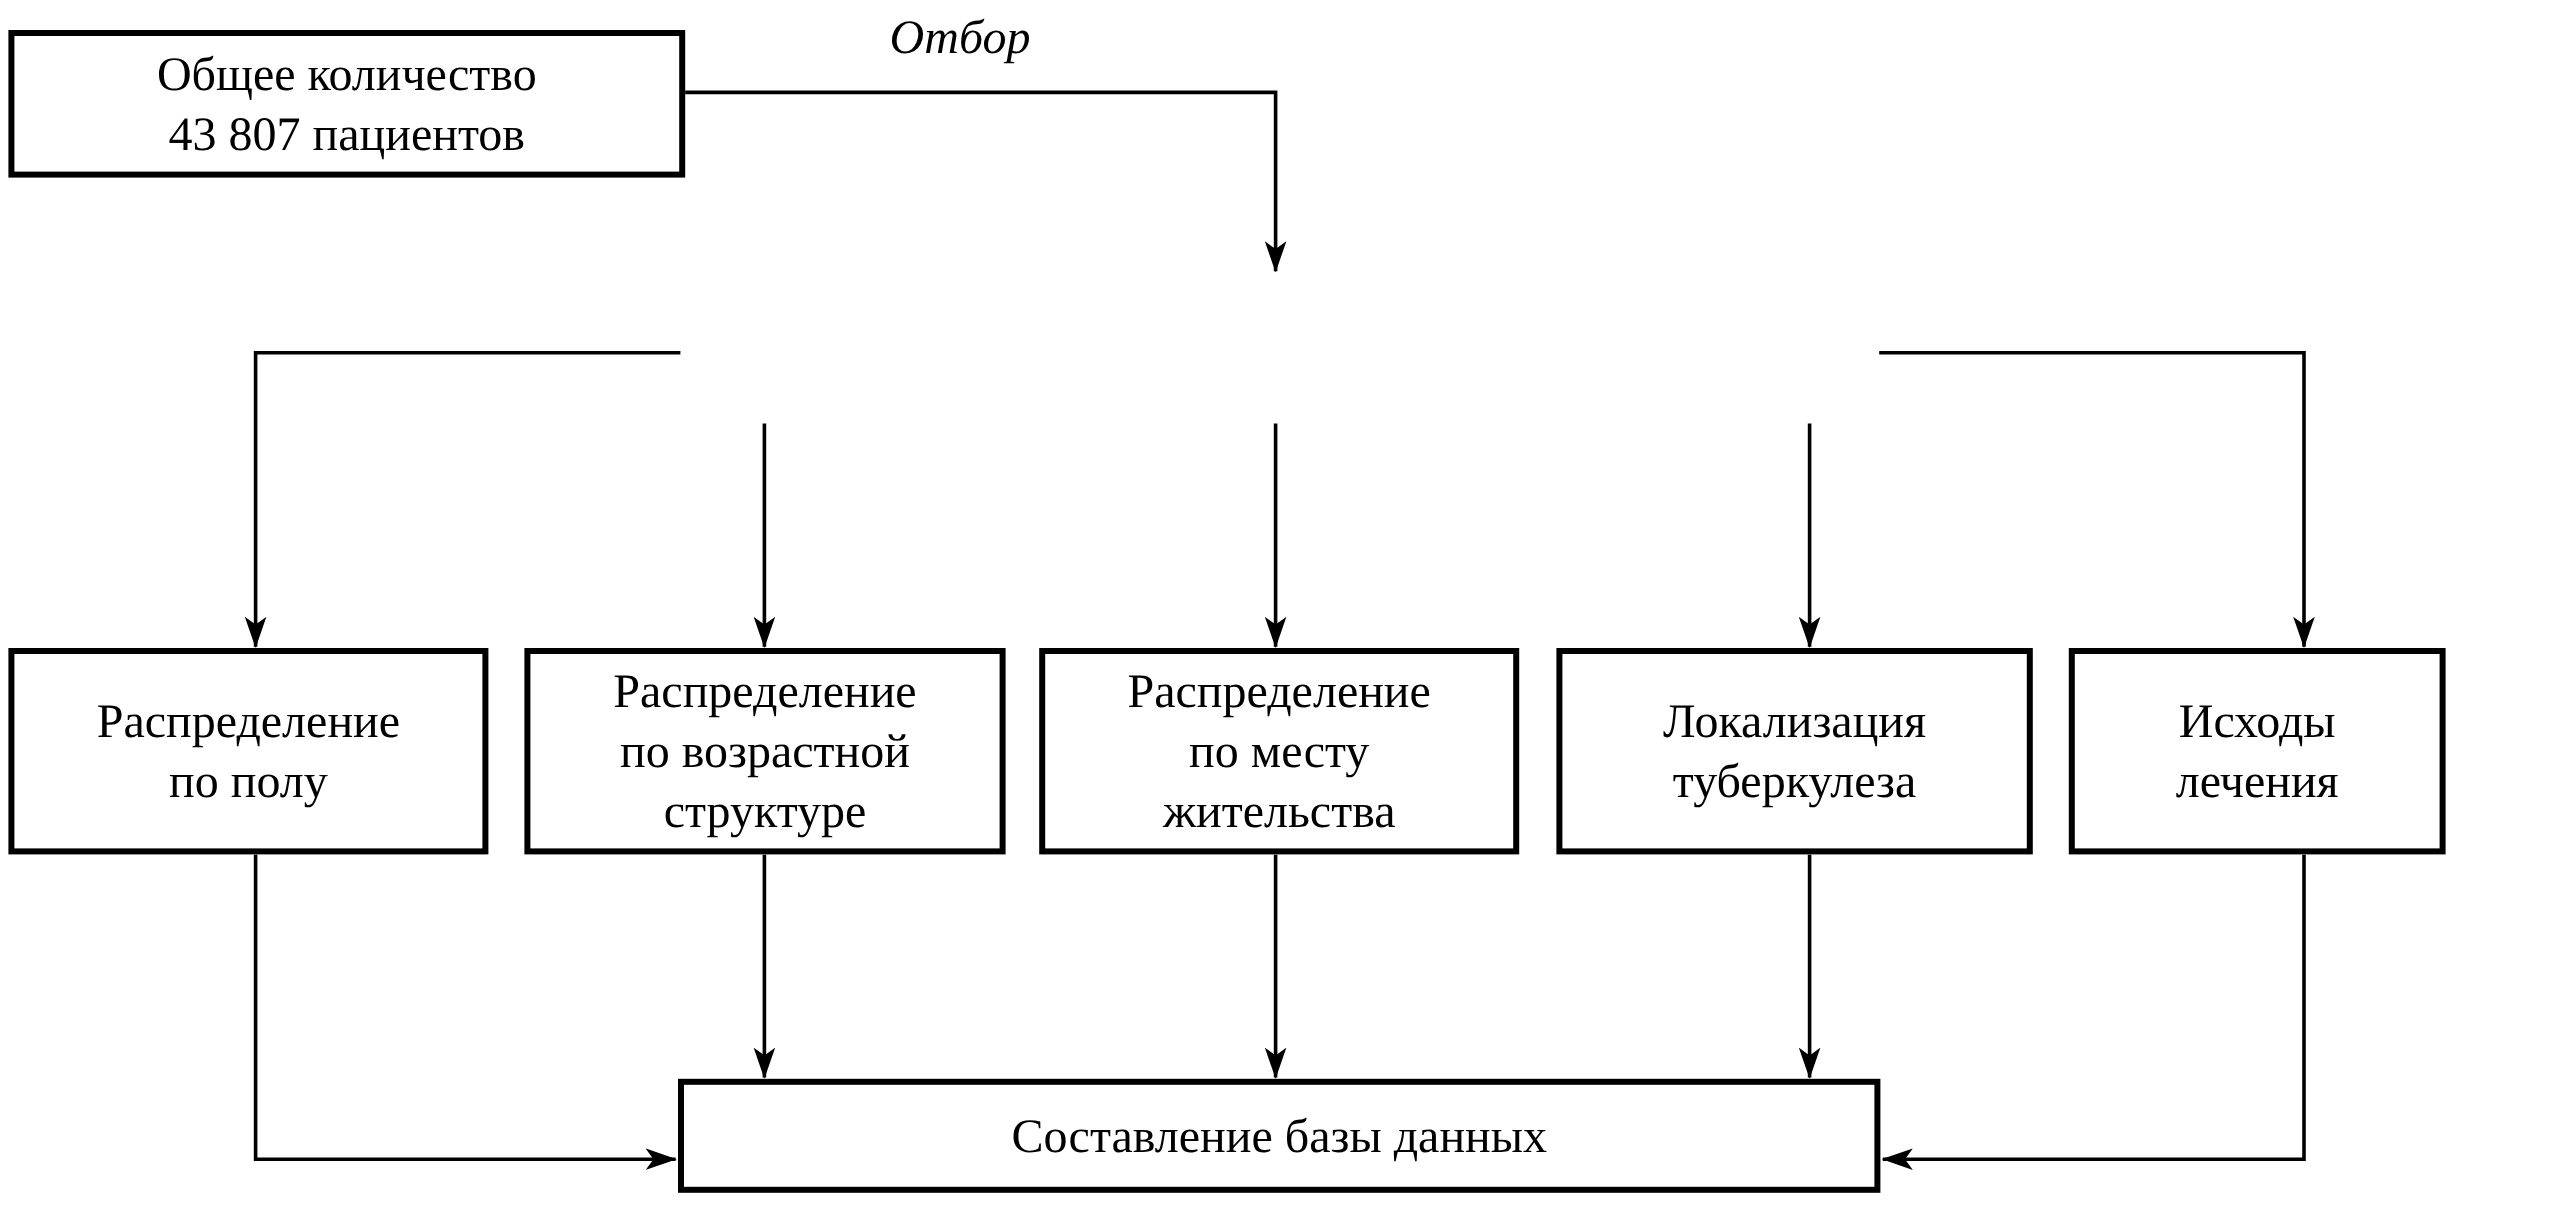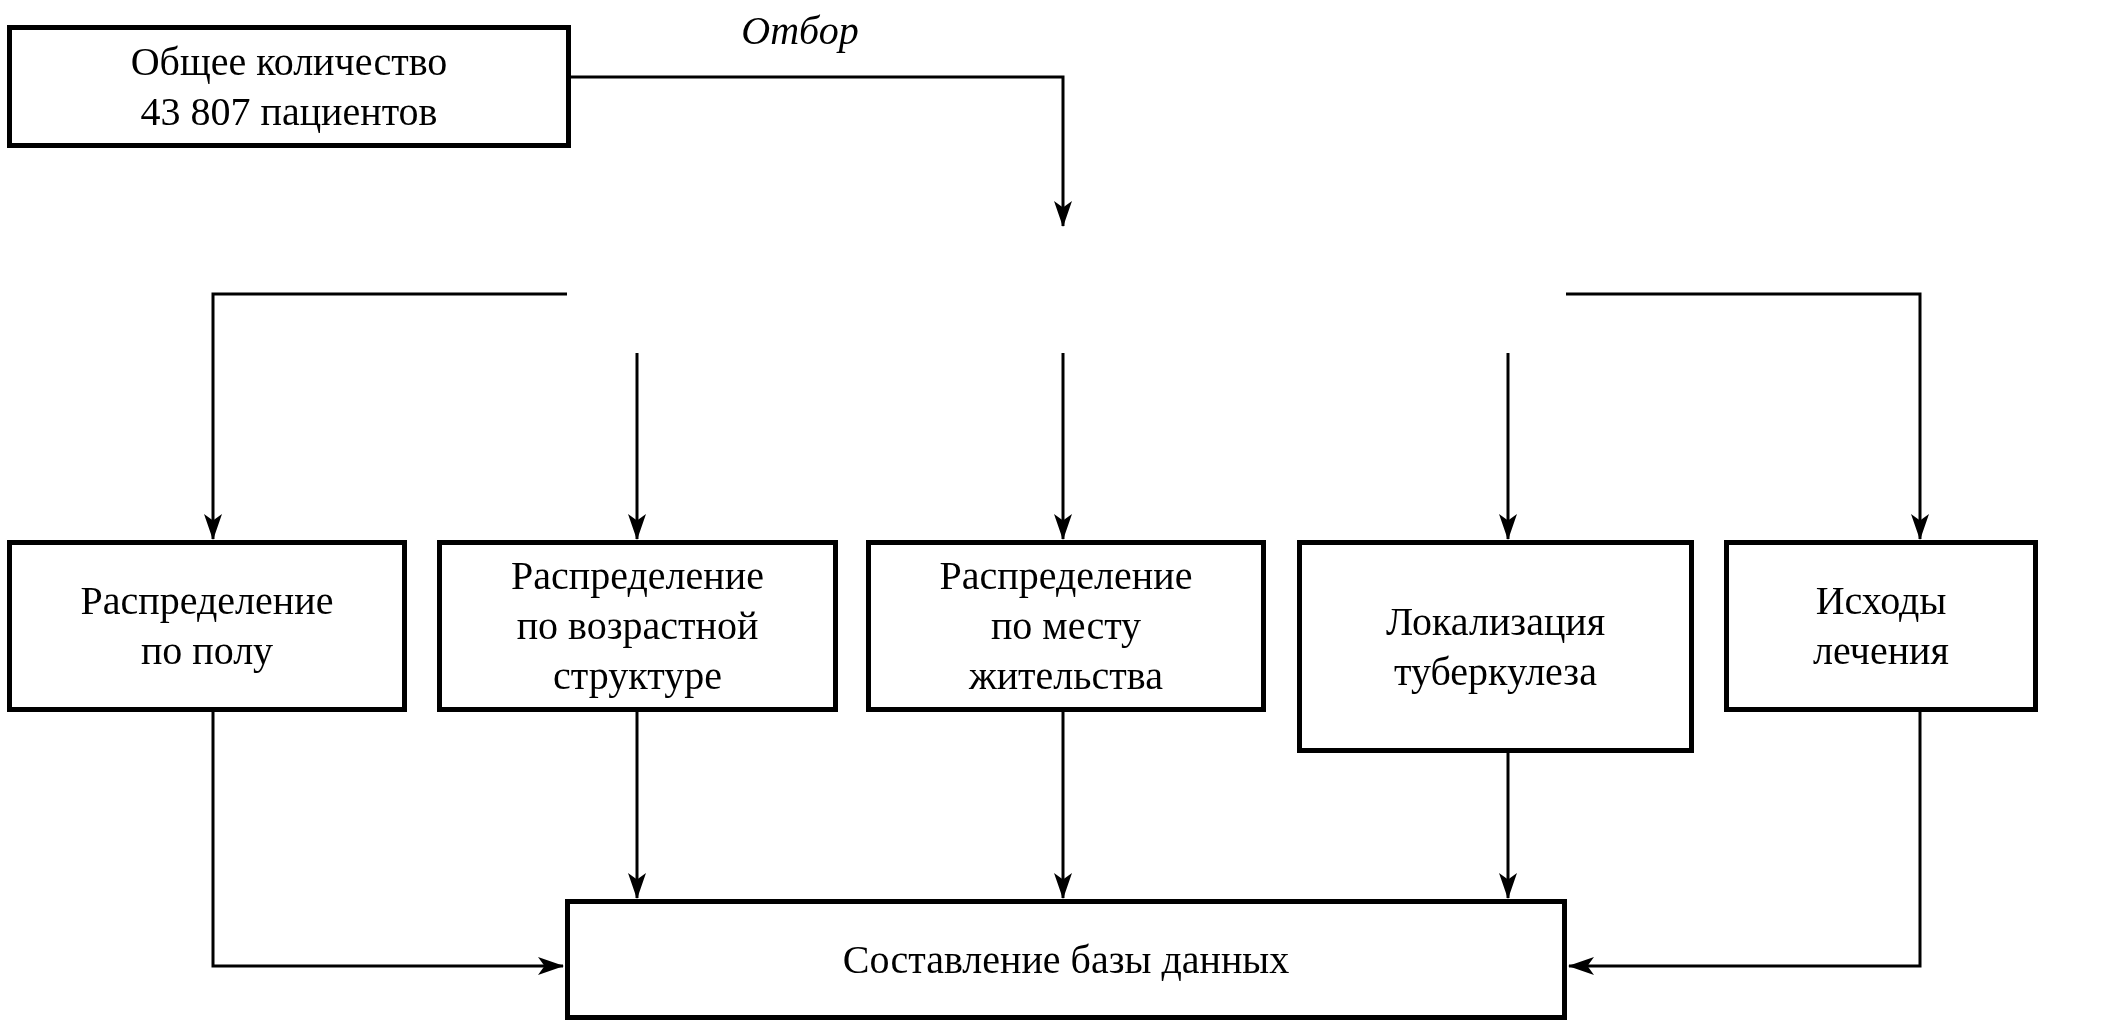--- a/index.html
+++ b/index.html
@@ -79,21 +79,21 @@
 по полу</div>
 
   <div class="node" style="left:437px; top:540px; width:401px; height:172px;">Распределение
 по возрастной
 структуре</div>
 
   <div class="node" style="left:866px; top:540px; width:400px; height:172px;">Распределение
 по месту
 жительства</div>
 
-  <div class="node" style="left:1297px; top:540px; width:397px; height:213px;">Локализация
+  <div class="node" style="left:1297px; top:540px; width:397px; height:172px;">Локализация
 туберкулеза</div>
 
   <div class="node" style="left:1724px; top:540px; width:314px; height:172px;">Исходы
 лечения</div>
 
-  <div class="node" style="left:565px; top:899px; width:1002px; height:121px;">Составление базы данных</div>
+  <div class="node" style="left:565px; top:899px; width:1002px; height:95px;">Составление базы данных</div>
 
 </div>
 
 </body></html>

